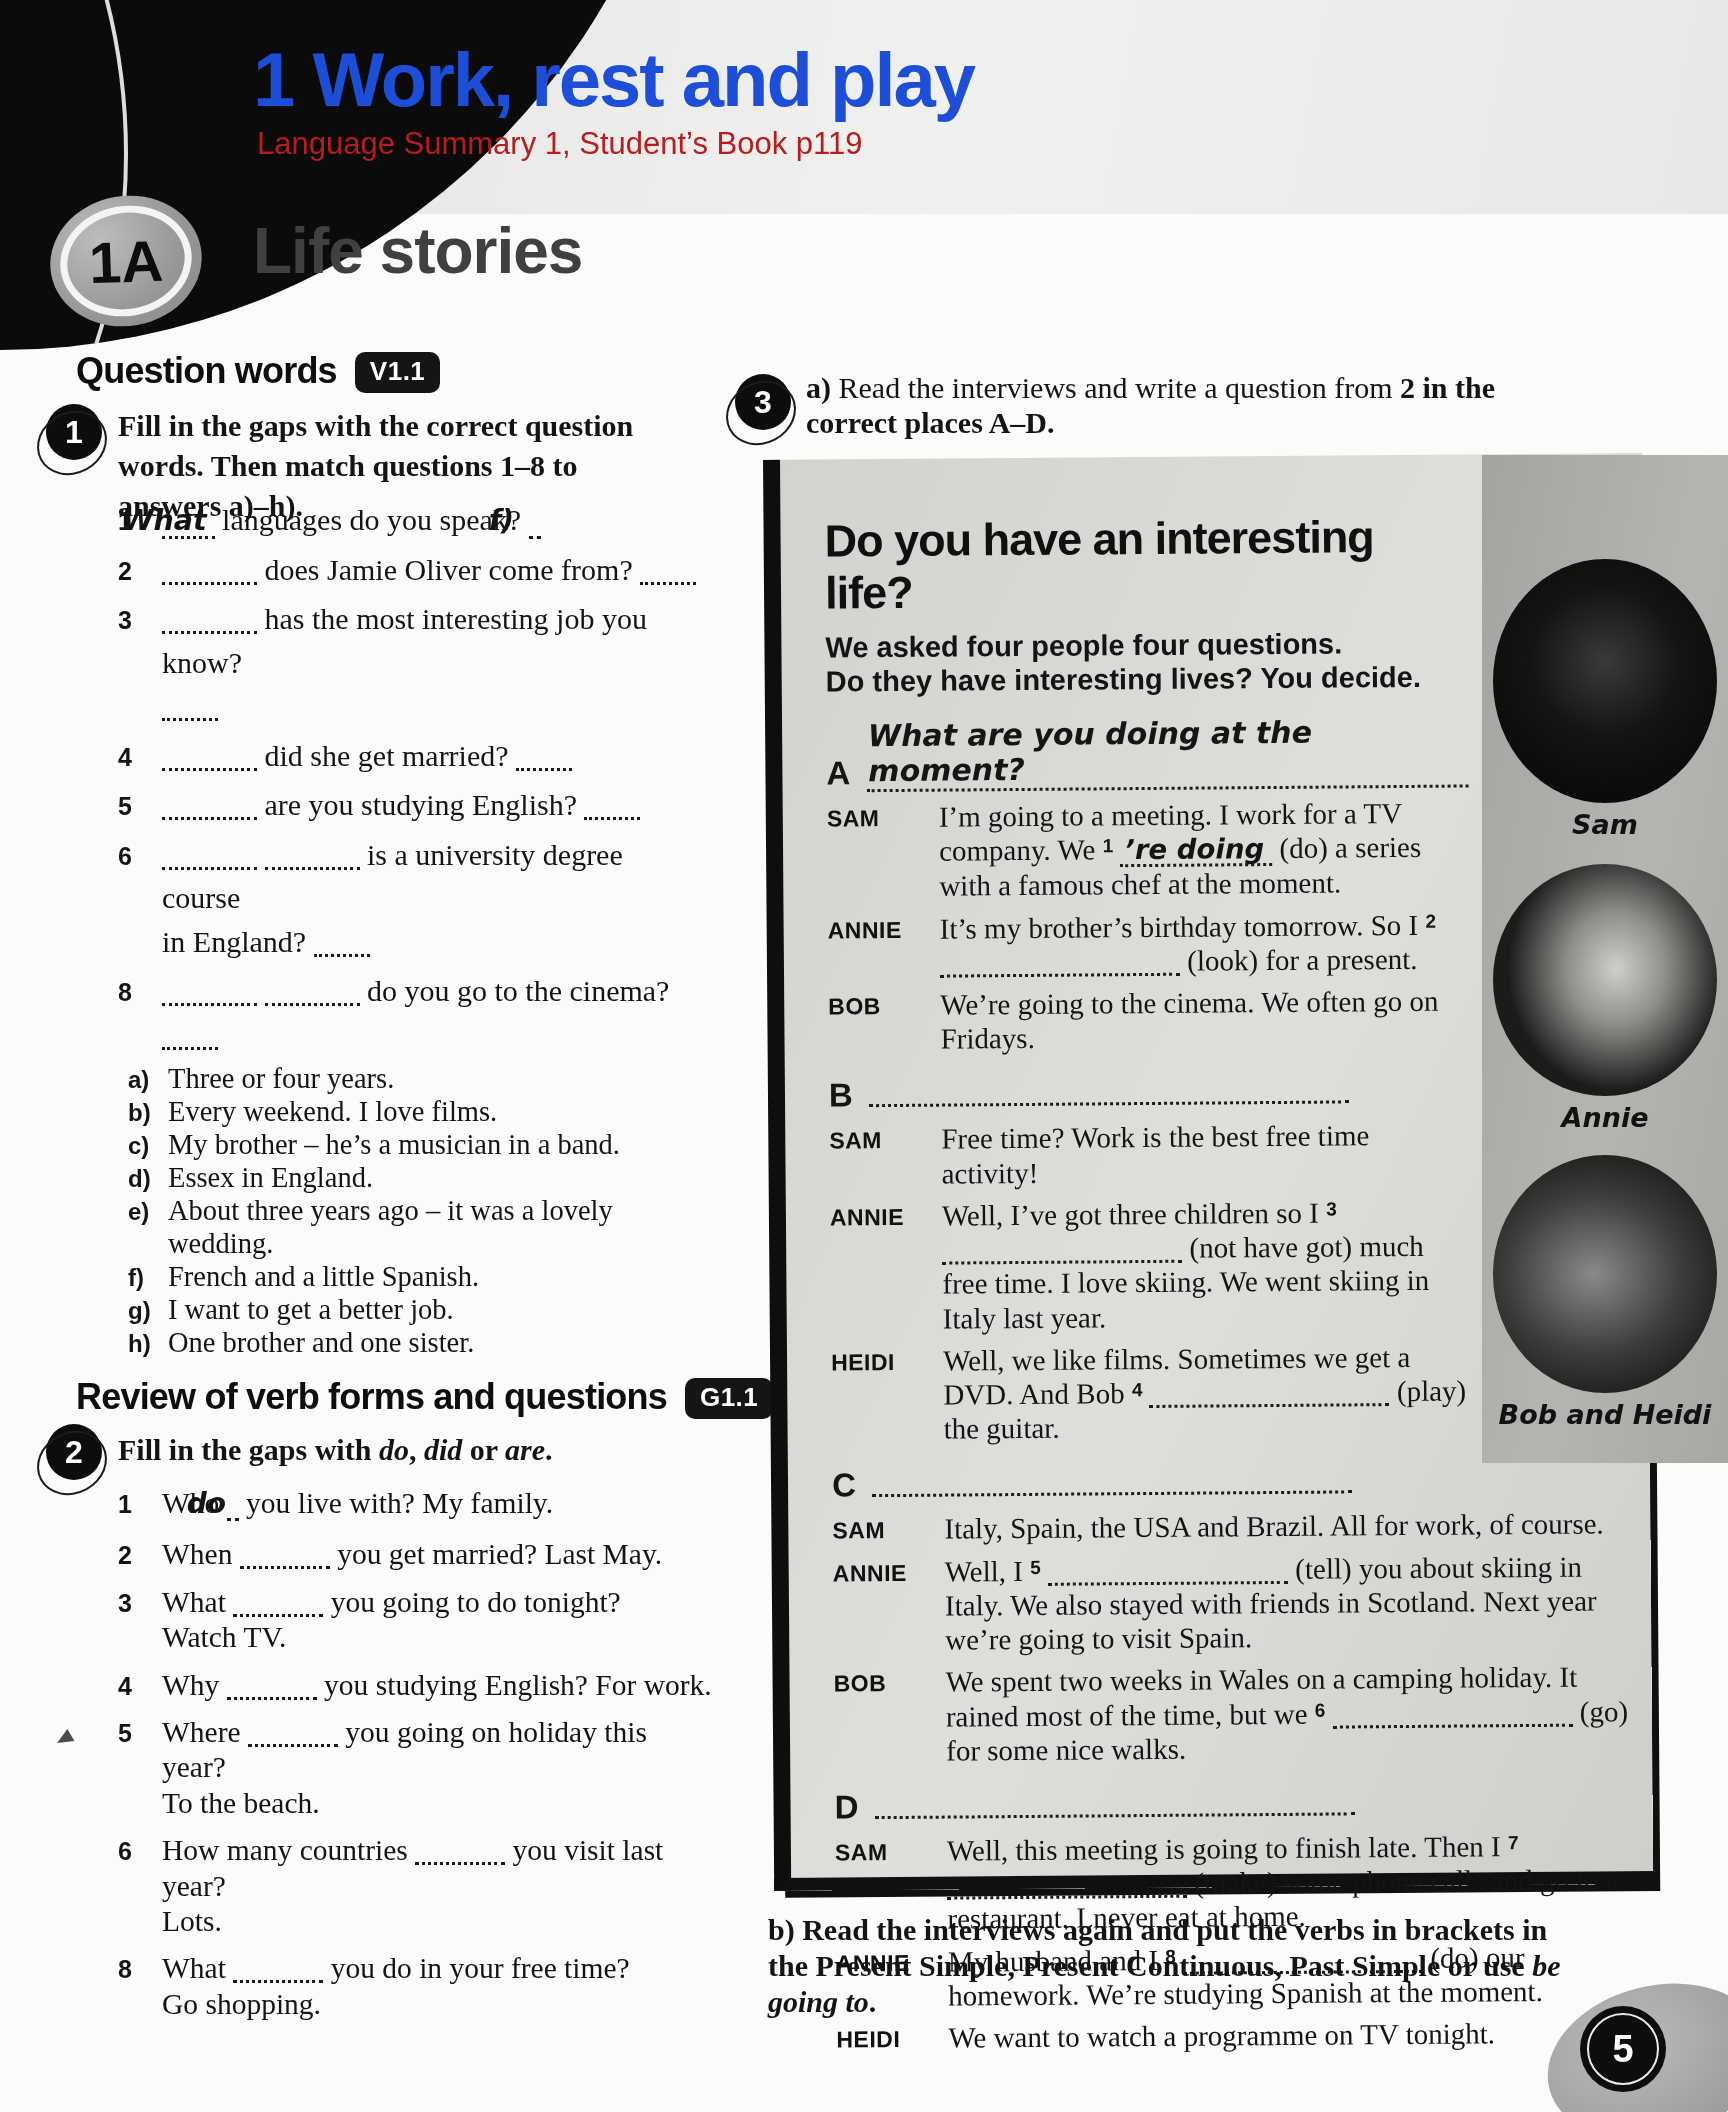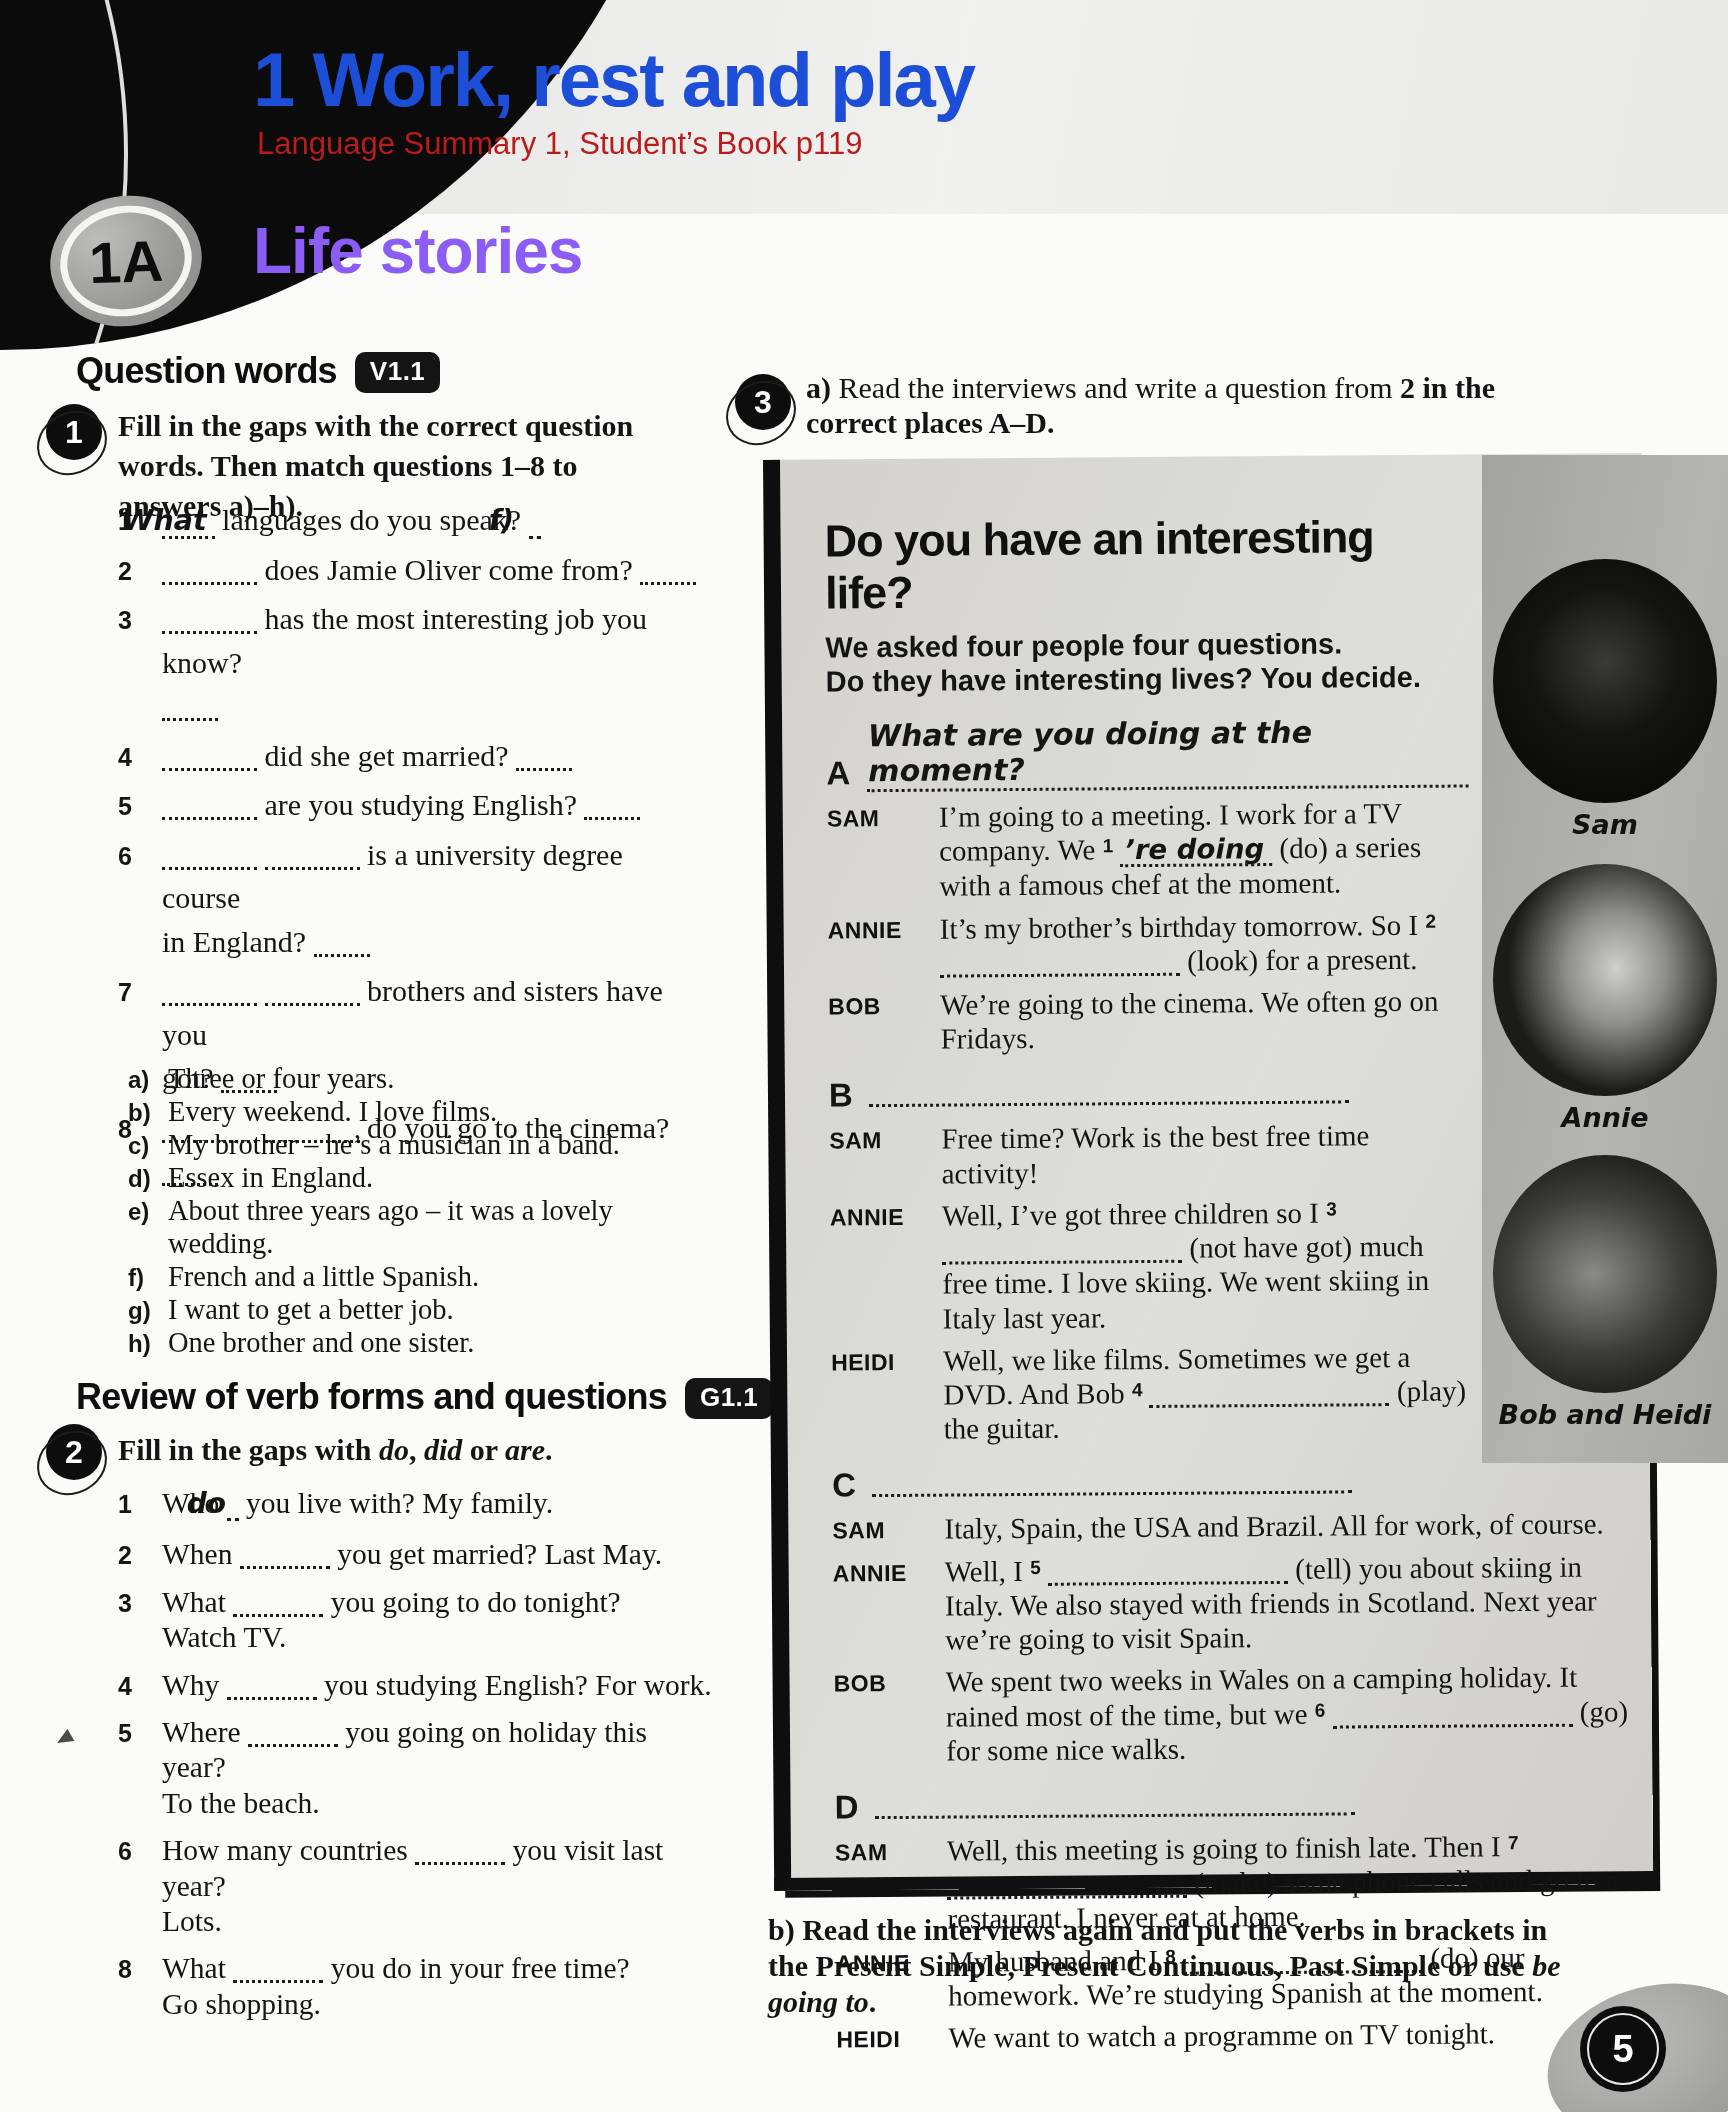--- a/index.html
+++ b/index.html
@@ -16,21 +16,21 @@
         font-weight:700;font-size:76px;letter-spacing:-2px;color:#1d4ed8;white-space:nowrap;}
   .unit-subtitle{position:absolute;left:257px;top:126px;font-family:"Liberation Sans",sans-serif;
         font-size:31px;color:#b91c1c;text-align:right;}
   .badge-1a{position:absolute;left:50px;top:196px;width:152px;height:130px;border-radius:50%;
         background:radial-gradient(ellipse at 35% 30%,#bdbdbb 0%,#969694 60%,#8a8a88 100%);
         transform:rotate(-10deg);display:flex;align-items:center;justify-content:center;}
   .badge-1a::before{content:"";position:absolute;inset:10px;border:7px solid #f4f4f2;border-radius:50%;}
   .badge-1a span{position:relative;font-family:"Liberation Sans",sans-serif;font-weight:700;
         font-size:58px;color:#0d0d0d;transform:rotate(8deg);}
   .lesson-title{position:absolute;left:253px;top:214px;font-family:"Liberation Sans",sans-serif;
-        font-weight:700;font-size:64px;letter-spacing:-1px;color:#8b5cf6;}
+        font-weight:700;font-size:64px;letter-spacing:-1px;color:#404040;}
   
   .sec-h{position:absolute;font-family:"Liberation Sans",sans-serif;font-weight:700;
         font-size:36px;letter-spacing:-0.8px;color:#0e0e0e;white-space:nowrap;}
   .ref-badge{display:inline-block;background:#151515;color:#fff;font-family:"Liberation Sans",sans-serif;
         font-weight:700;font-size:26px;padding:4px 15px 6px;border-radius:10px;margin-left:18px;
         vertical-align:3px;letter-spacing:0.5px;}
   .exnum{position:absolute;width:56px;height:56px;background:#0d0d0d;border-radius:50%;
         color:#fff;font-family:"Liberation Sans",sans-serif;font-weight:700;font-size:32px;
         display:flex;align-items:center;justify-content:center;}
   .exnum::after{content:"";position:absolute;left:-10px;top:8px;width:68px;height:58px;
@@ -143,27 +143,20 @@
       <span class="blank w60"></span>
     </div>
     <div class="item">
       <span class="inum">6</span><span class="blank w95"></span>
       <span class="blank w95"></span>
       <span>is a university degree course</span><br>
       <span>in England?</span>
       <span class="blank w60"></span>
     </div>
     <div class="item">
-      <span class="inum">7</span><span class="blank w95"></span>
-      <span class="blank w95"></span>
-      <span>brothers and sisters have you</span><br>
-      <span>got?</span>
-      <span class="blank w60"></span>
-    </div>
-    <div class="item">
       <span class="inum">8</span><span class="blank w95"></span>
       <span class="blank w95"></span>
       <span>do you go to the cinema?</span>
       <span class="blank w60"></span>
     </div>
   </div>
 
   <div class="answers" style="left:128px;top:1062px;width:560px;">
     <div class="ans"><span class="alet">a)</span><span>Three or four years.</span></div>
     <div class="ans"><span class="alet">b)</span><span>Every weekend. I love films.</span></div>

